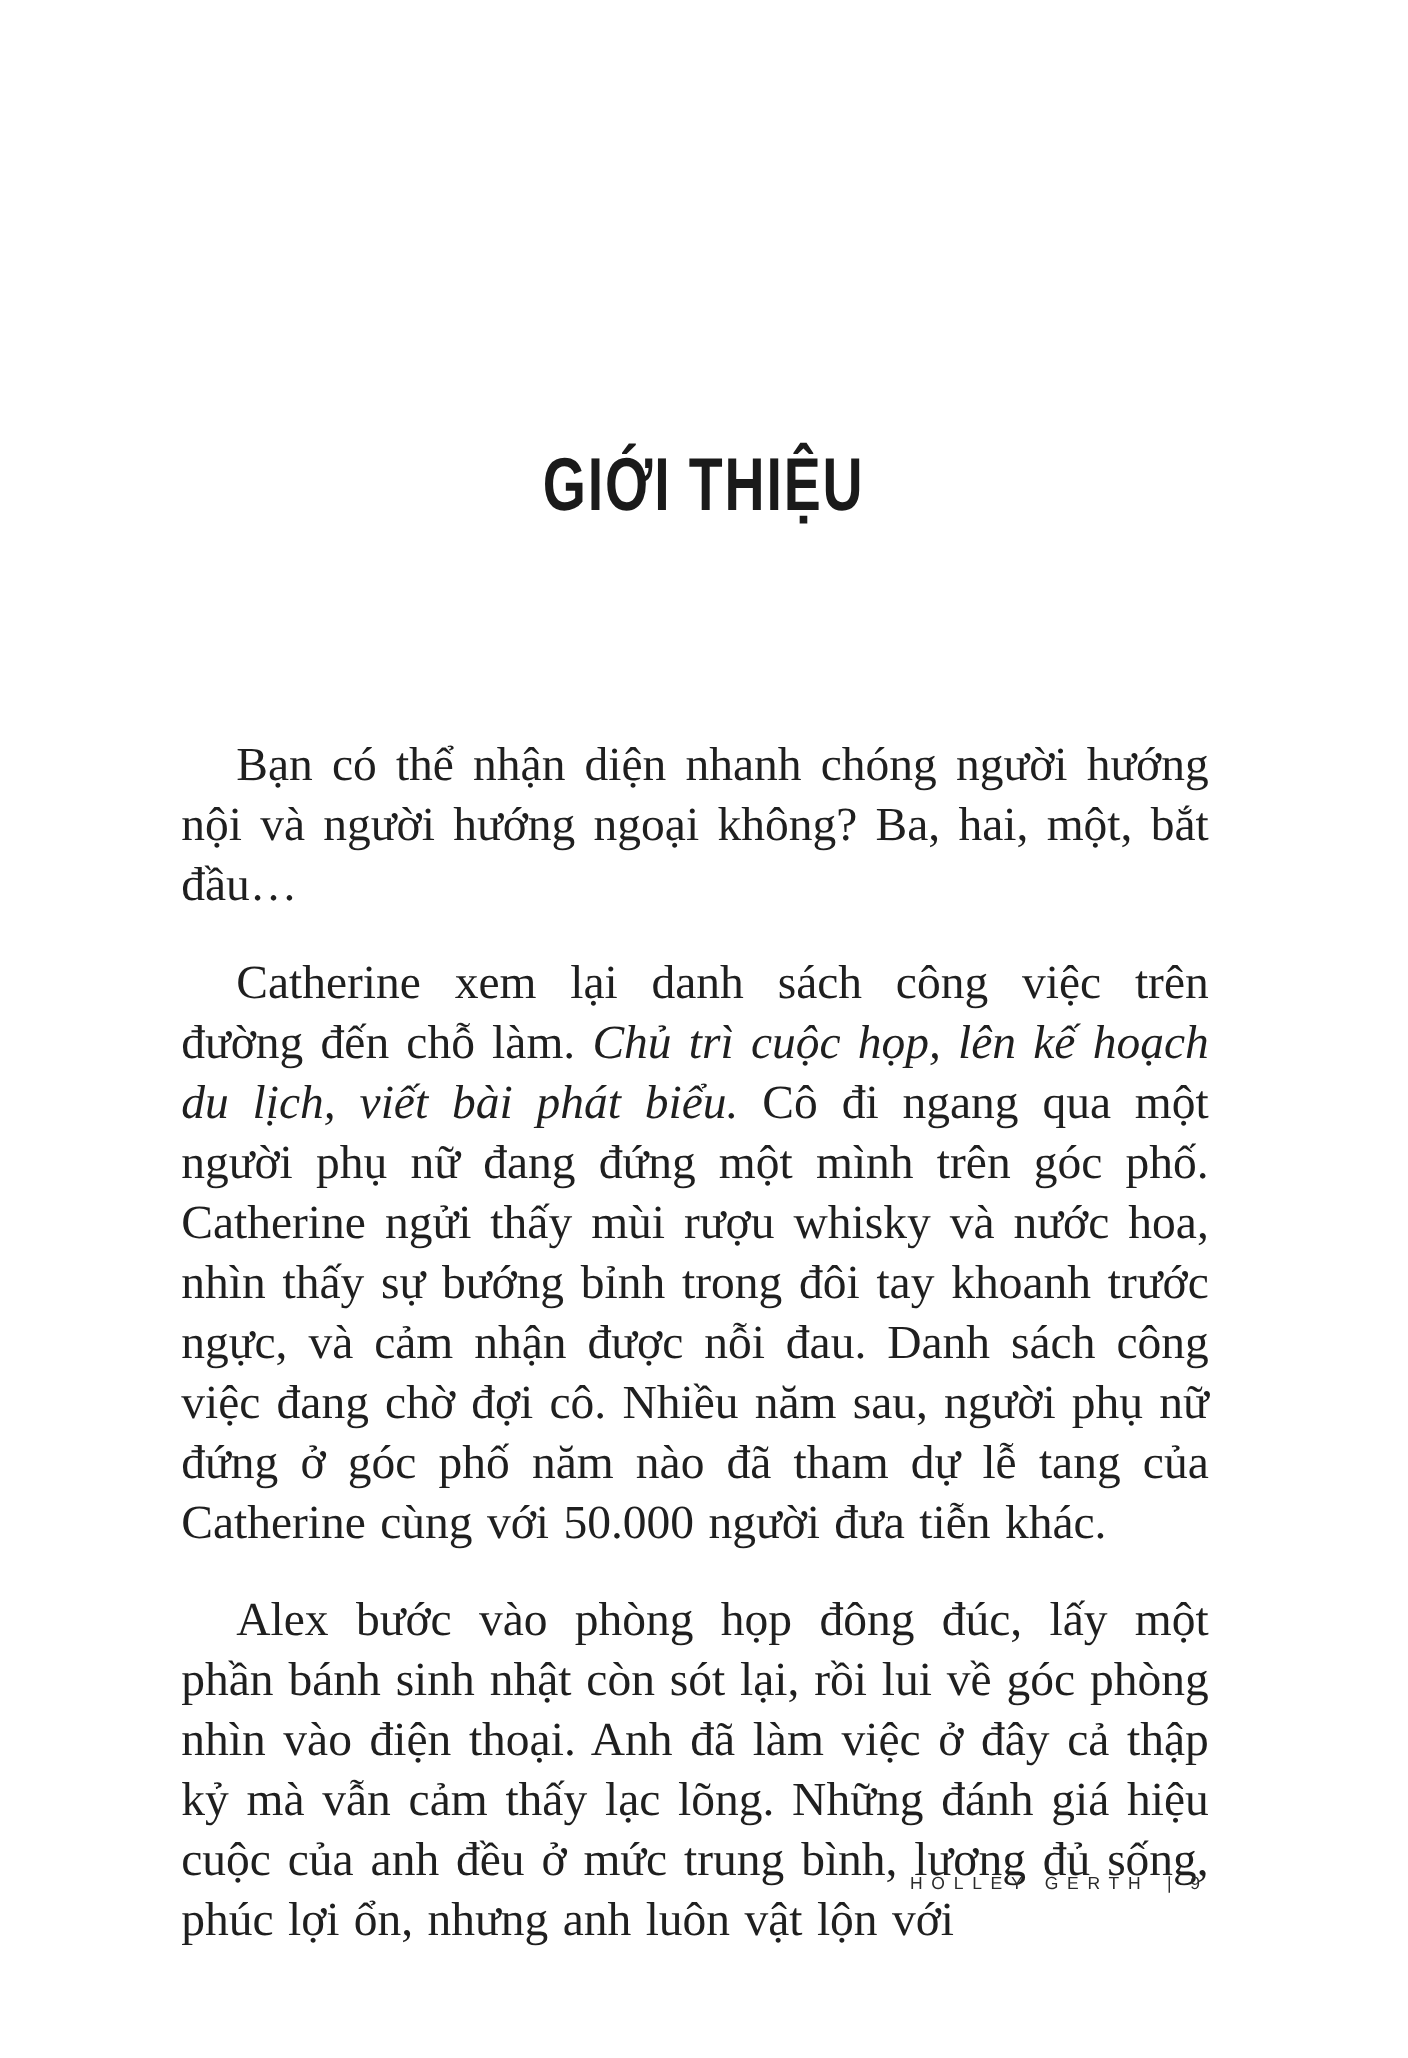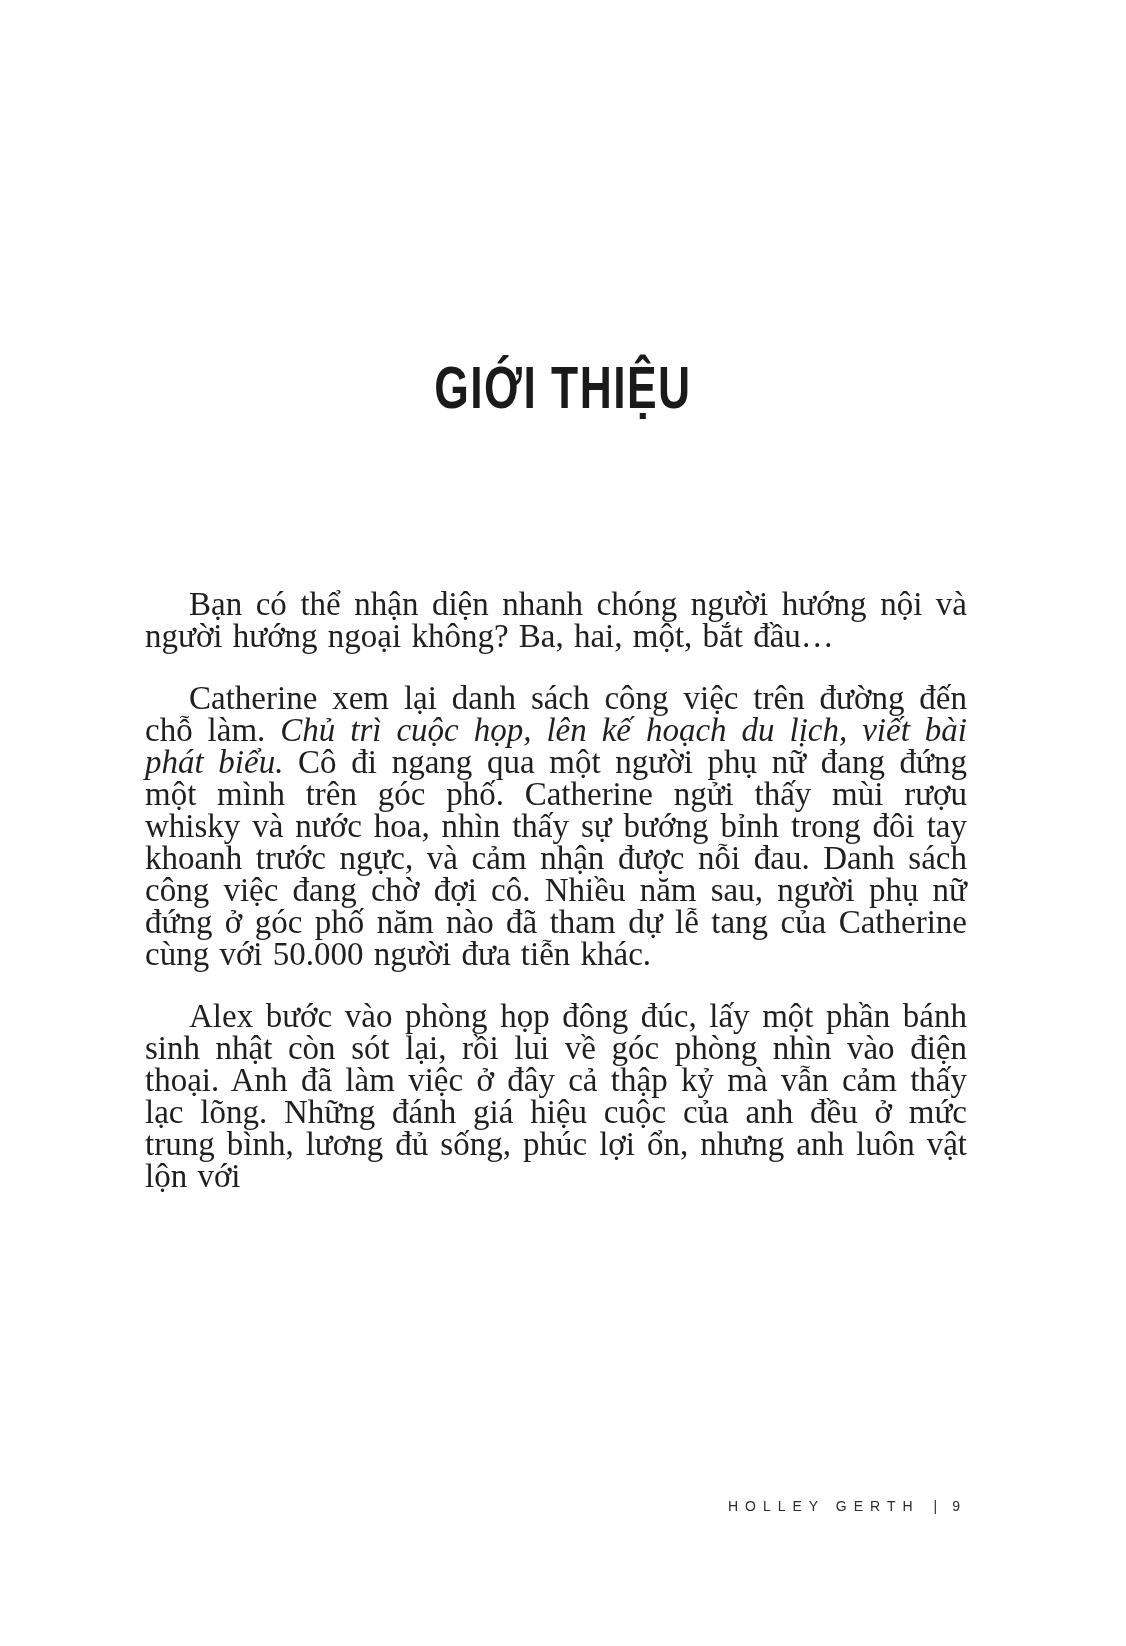--- a/index.html
+++ b/index.html
@@ -33,22 +33,22 @@
     white-space: nowrap;
   }
   .body-text {
     position: absolute;
     top: 588px;
     left: 145px;
     width: 822px;
     color: #1f1f1f;
   }
   .body-text p {
-    font-size: 33px;
-    line-height: 32px;
+    font-size: 38px;
+    line-height: 48px;
     text-align: justify;
     text-indent: 44px;
     margin-bottom: 30px;
     word-spacing: 2px;
   }
   .body-text p:last-child { margin-bottom: 0; }
   .run-italic { font-style: italic; }
   .page-footer {
     position: absolute;
     top: 1498px;

